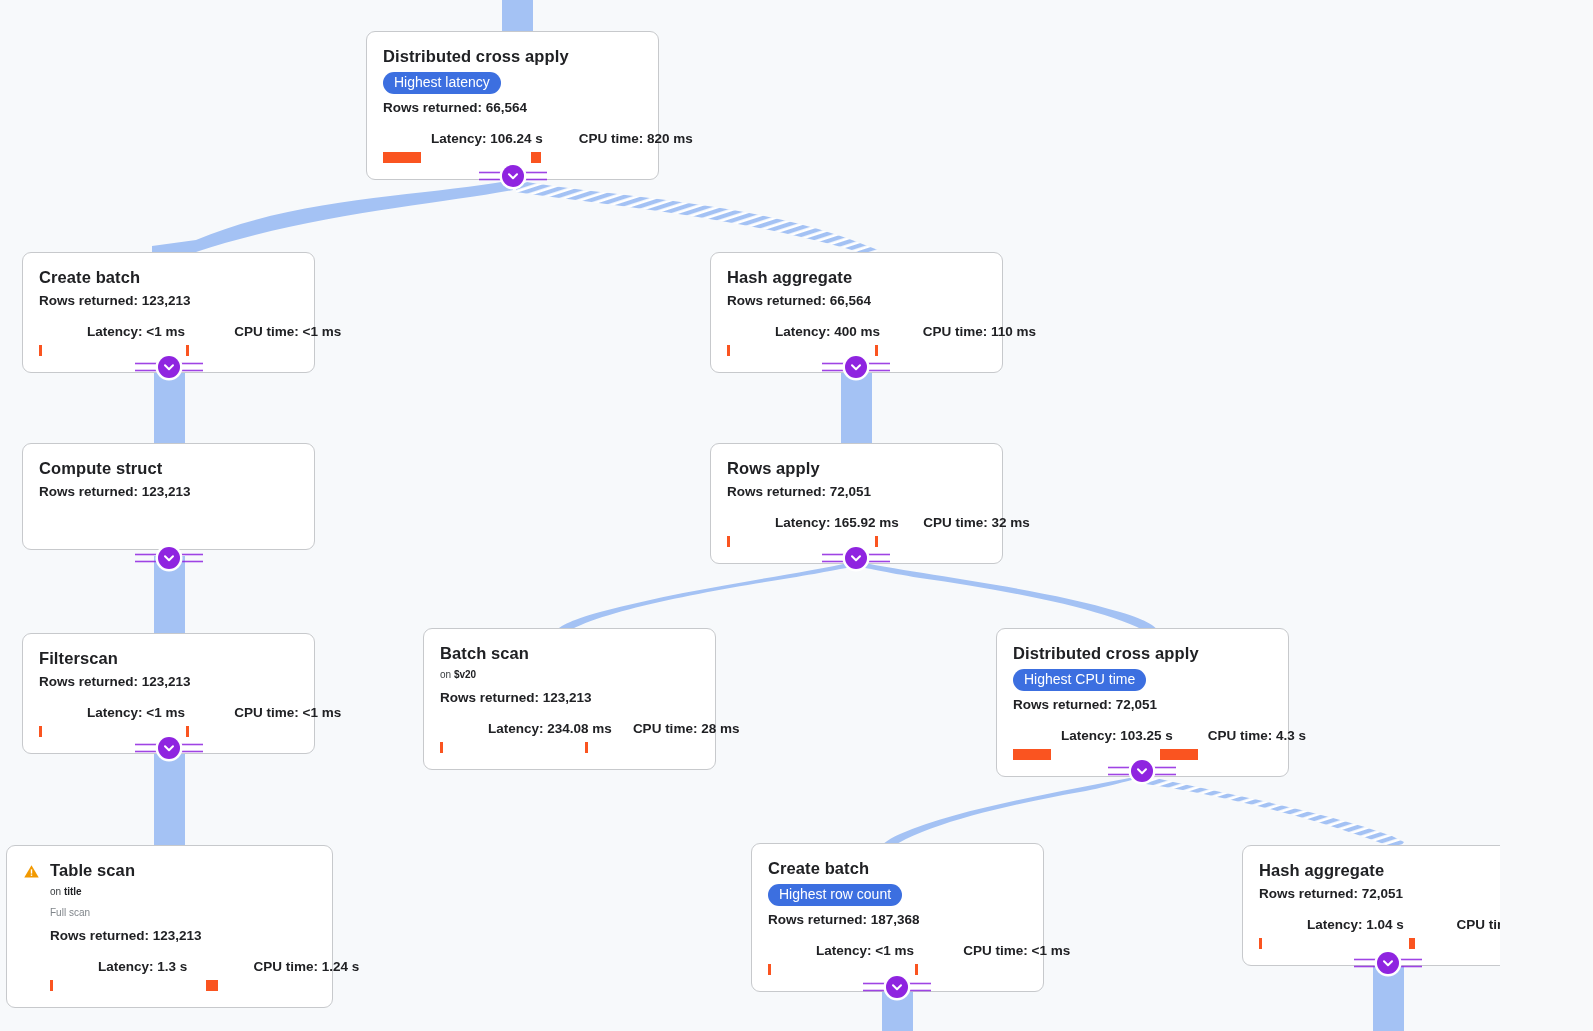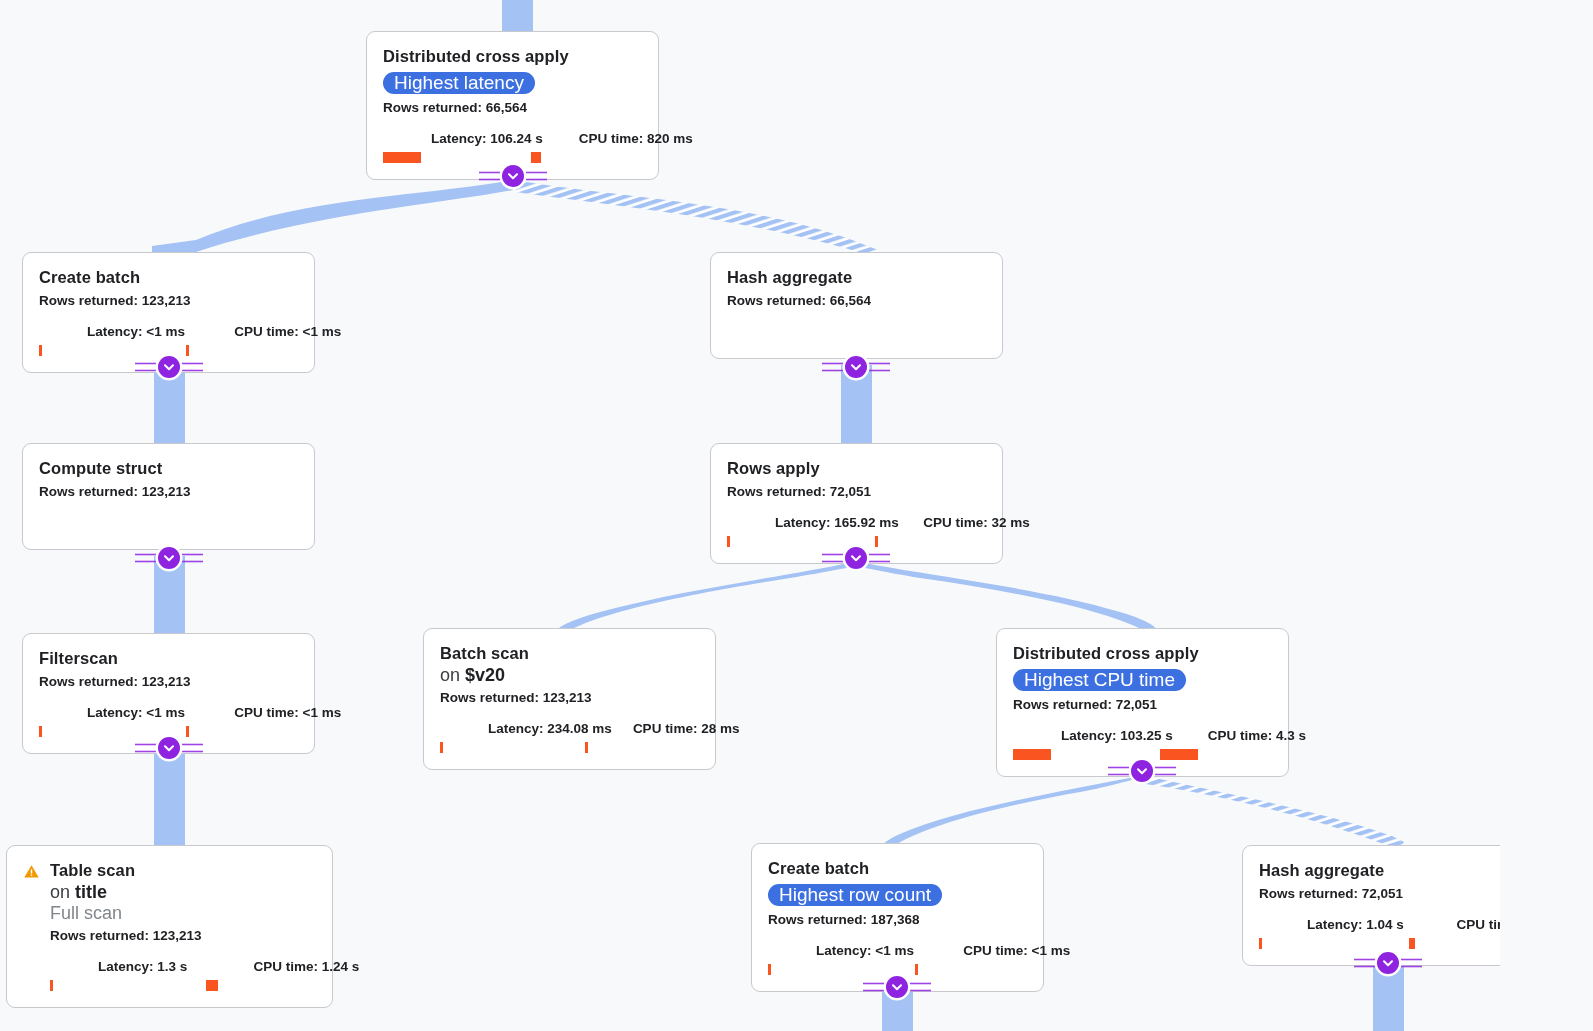--- a/index.html
+++ b/index.html
@@ -61,26 +61,26 @@
     letter-spacing: .1px;
     white-space: nowrap;
   }
   .badge {
     display: inline-block;
     margin-top: 6px;
     padding: 3px 11px 4px 11px;
     border-radius: 11px;
     background: #3c6fe0;
     color: #ffffff;
-    font-size: 19px;
+    font-size: 14px;
     line-height: 15px;
     white-space: nowrap;
   }
   .subline {
-    font-size: 18px;
+    font-size: 10px;
     color: #3c4043;
     line-height: 18px;
     margin-top: 3px;
     white-space: nowrap;
   }
   .subline b { font-weight: bold; color: #202124; }
   .subline.muted { color: #80868b; }
   .rows {
     font-size: 13.5px;
     font-weight: bold;
@@ -208,20 +208,30 @@
               </div>
             </div>
           </div>
         </div>
       </div>
       <div class="node" style="left: 710px; top: 252px; width: 293px; min-height: 107px;">
         <div class="node-head">
           <div class="node-body">
             <div class="node-title">Hash aggregate</div>
             <div class="rows">Rows returned: 66,564</div>
+            <div class="metrics">
+              <div class="metric">
+                <div class="metric-label">Latency: 400 ms</div>
+                <div class="bar" style="width: 3px; background: rgb(250, 84, 32);"></div>
+              </div>
+              <div class="metric" style="margin-left: 42px;">
+                <div class="metric-label">CPU time: 110 ms</div>
+                <div class="bar" style="width: 3px; background: rgb(250, 84, 32);"></div>
+              </div>
+            </div>
           </div>
         </div>
       </div>
       <div class="node" style="left: 22px; top: 443px; width: 293px; min-height: 107px;">
         <div class="node-head">
           <div class="node-body">
             <div class="node-title">Compute struct</div>
             <div class="rows">Rows returned: 123,213</div>
           </div>
         </div>

